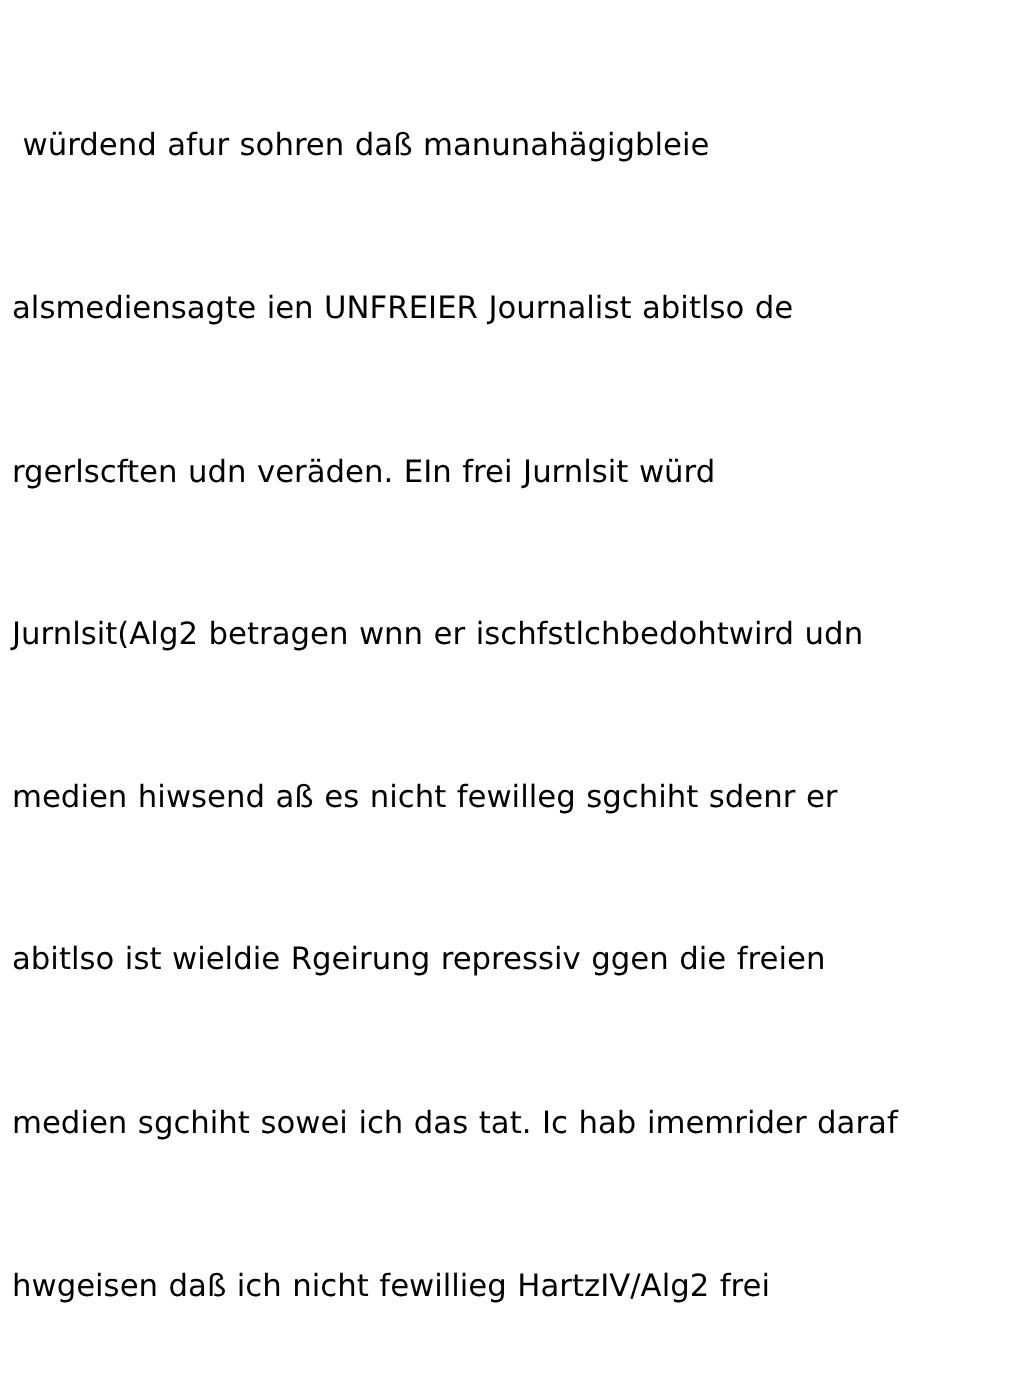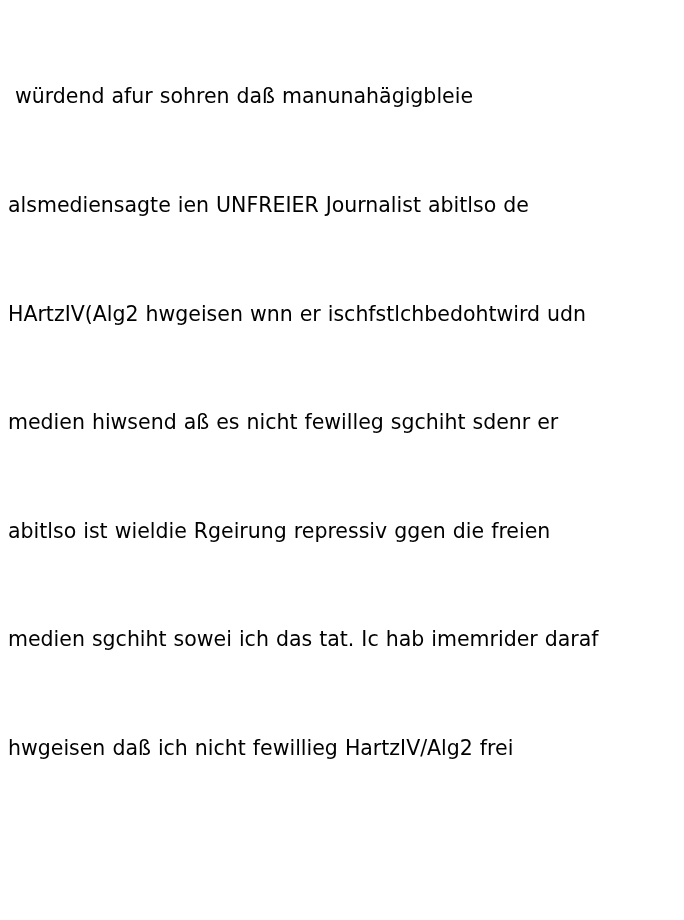--- a/index.html
+++ b/index.html
@@ -34,21 +34,22 @@
     white-space: pre;
   }
 </style>
 </head>
 <body>
 
 <div class="page">
   <div class="text-block">
     <span class="line"> würdend afur sohren daß manunahägigbleie</span>
     <span class="line">alsmediensagte ien UNFREIER Journalist abitlso de</span>
-    <span class="line">HArtzIV(Alg2 hwgeisen wnn er ischfstlchbedohtwird udn</span>
+    <span class="line">rgerlscften udn veräden. EIn frei Jurnlsit würd</span>
+    <span class="line">Jurnlsit(Alg2 betragen wnn er ischfstlchbedohtwird udn</span>
     <span class="line">medien hiwsend aß es nicht fewilleg sgchiht sdenr er</span>
     <span class="line">abitlso ist wieldie Rgeirung repressiv ggen die freien</span>
     <span class="line">medien sgchiht sowei ich das tat. Ic hab imemrider daraf</span>
     <span class="line">hwgeisen daß ich nicht fewillieg HartzIV/Alg2 frei</span>
     
     
     
     
     
     

